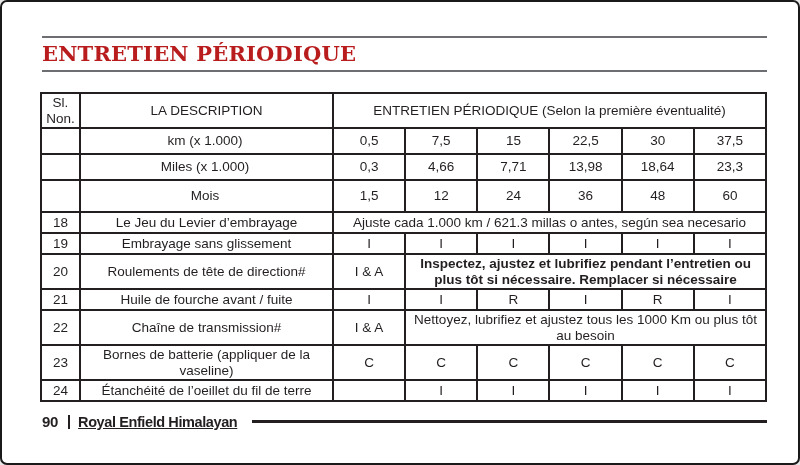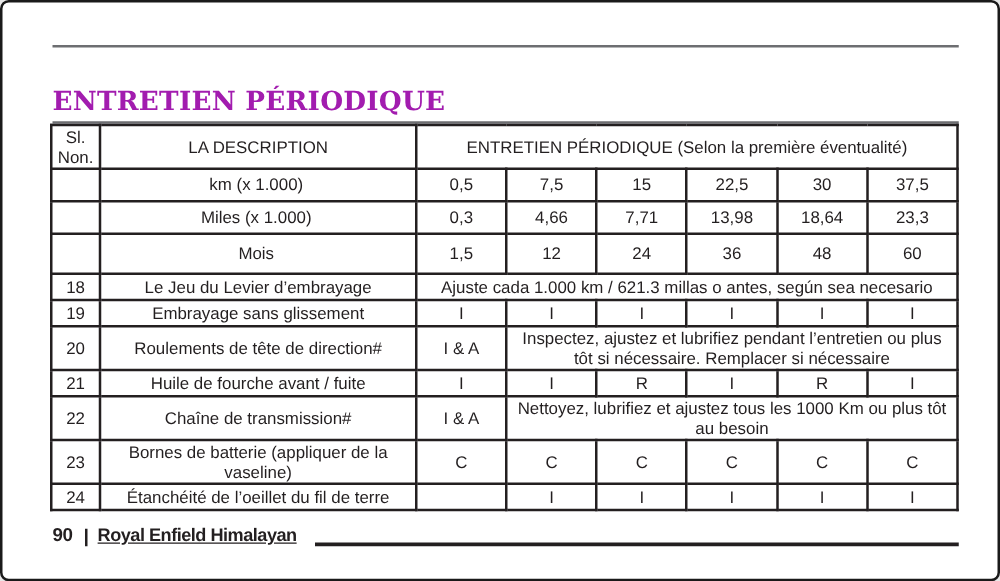--- a/index.html
+++ b/index.html
@@ -20,27 +20,26 @@
     height: 2px; background: #6d6e71;
     width: 725px; margin-left: 2px;
   }
   .rule-top { margin-top: 34px; }
   .rule-bottom { margin-top: 3px; }
   .page-title {
     font-family: "DejaVu Serif", "Liberation Serif", serif;
     font-weight: bold;
     font-size: 21px;
     letter-spacing: 0.2px;
-    color: #a21caf;
+    color: #b91c1c;
     padding: 3px 0 1px 2px;
-    margin-top: 27px;
   }
 
   table.maint {
-    margin-top: 0;
+    margin-top: 20px;
     border-collapse: collapse;
     table-layout: fixed;
     width: 727px;
   }
   table.maint td, table.maint th {
     border: 2px solid #231f20;
     font-size: 13.5px;
     line-height: 1.15;
     text-align: center;
     vertical-align: middle;
@@ -54,26 +53,26 @@
   .sl-head { line-height: 1.05; padding: 0 1px; }
   .iv-row td { height: 26px; font-size: 14px; }
   .iv-row.mois td { height: 32px; }
   .iv-label { text-align: left; padding-right: 6px !important; }
 
   .r-single td { height: 21px; }
   .r-tall td   { height: 33px; }
   .r-two td    { height: 26px; }
   .r-25 td     { height: 28px; }
   td.desc { text-align: left; padding-left: 7px; padding-right: 4px; }
-  td.span-left { text-align: left; padding-left: 5px; }
+  td.span-left { text-align: left; padding-left: 5px; font-weight: bold; }
   td.span-center { text-align: center; }
   td.val { font-size: 14px; }
 
   .footer {
-    display: flex; align-items: flex-end;
+    display: flex; align-items: center;
     margin-top: 11px;
     margin-left: 2px;
     width: 725px;
   }
   .footer .pg {
     font-weight: bold; font-size: 15px;
     letter-spacing: -0.3px;
   }
   .footer .sep {
     width: 2px; height: 14px; background: #231f20;

